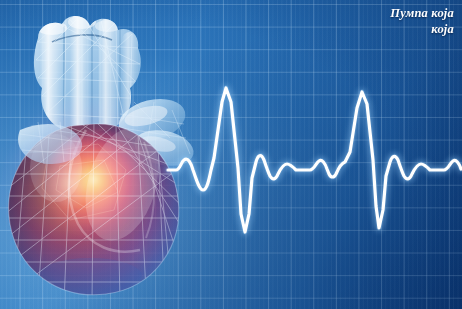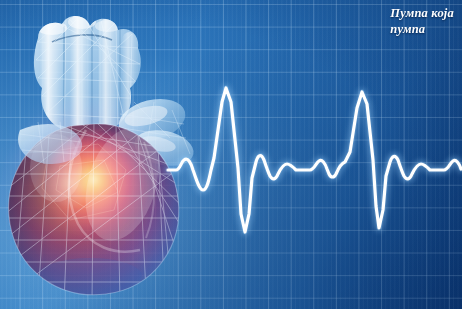--- a/index.html
+++ b/index.html
@@ -105,20 +105,21 @@
   .ecg{
     position:absolute; inset:0;
     pointer-events:none;
   }
   .ecg svg{display:block;width:462px;height:309px;}
 
   
   .caption{
     position:absolute;
     right:8px; top:6px;
+    text-align:right;
     color:#ffffff;
     font-family:"Liberation Serif", serif;
     font-style:italic;
     font-weight:700;
     font-size:12.5px;
     line-height:15.5px;
     letter-spacing:0.2px;
     text-shadow:0 1px 2px rgba(2,26,62,0.75);
     white-space:nowrap;
   }
@@ -270,16 +271,16 @@
           </feMerge>
         </filter>
       </defs>
       <path id="ecg-path-glow" fill="none" stroke="#9fd4ff" stroke-width="5" stroke-linecap="round" stroke-linejoin="round" opacity="0.38" filter="url(#ecgGlow)" d="M168,170 L176,170 C180,170 181,162 184,160 C188,157 191,163 193,170 C196,178 199,190 203,190 C207,190 209,180 211,170 L214,158 L222,102 L226,88 L231,102 L238,168 L241,214 L245,232 L249,214 L252,178 L256,162 C258,155 261,153 264,160 C266,166 268,172 270,176 C273,181 276,179 278,174 C281,168 284,164 287,164 C290,164 293,167 296,170 L310,170 C314,170 316,163 319,161 C322,159 325,163 327,169 L329,174 C331,178 334,178 336,174 C339,167 342,163 345,162 L350,152 L357,108 L362,92 L367,104 L373,160 L376,206 L379,228 L383,210 L386,176 L390,162 C392,156 395,154 398,160 C400,166 402,172 404,176 C407,181 410,179 412,174 C415,168 418,164 421,164 C424,164 427,167 430,170 L444,170 C448,170 450,163 453,161 C456,159 459,163 461,169"></path>
       <path id="ecg-path" fill="none" stroke="#ffffff" stroke-width="3.2" stroke-linecap="round" stroke-linejoin="round" d="M168,170 L176,170 C180,170 181,162 184,160 C188,157 191,163 193,170 C196,178 199,190 203,190 C207,190 209,180 211,170 L214,158 L222,102 L226,88 L231,102 L238,168 L241,214 L245,232 L249,214 L252,178 L256,162 C258,155 261,153 264,160 C266,166 268,172 270,176 C273,181 276,179 278,174 C281,168 284,164 287,164 C290,164 293,167 296,170 L310,170 C314,170 316,163 319,161 C322,159 325,163 327,169 L329,174 C331,178 334,178 336,174 C339,167 342,163 345,162 L350,152 L357,108 L362,92 L367,104 L373,160 L376,206 L379,228 L383,210 L386,176 L390,162 C392,156 395,154 398,160 C400,166 402,172 404,176 C407,181 410,179 412,174 C415,168 418,164 421,164 C424,164 427,167 430,170 L444,170 C448,170 450,163 453,161 C456,159 459,163 461,169"></path>
     </svg>
   </div>
 
   <div class="caption">
     <div>Пумпа која</div>
-    <div>пумпа</div>
+    <div>која</div>
   </div>
 
 </div>
 
 </body></html>

